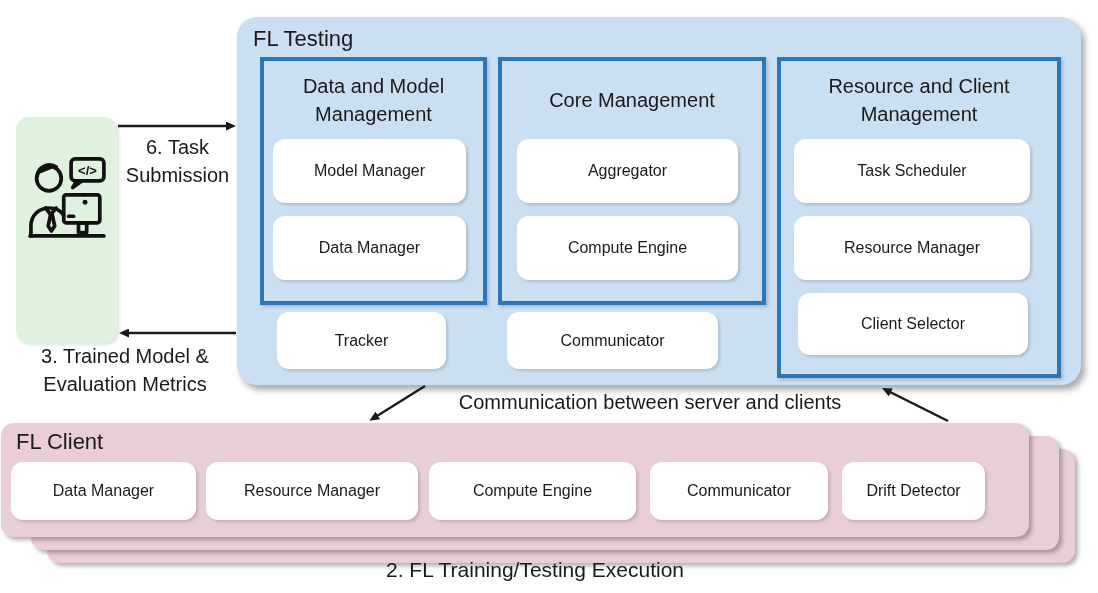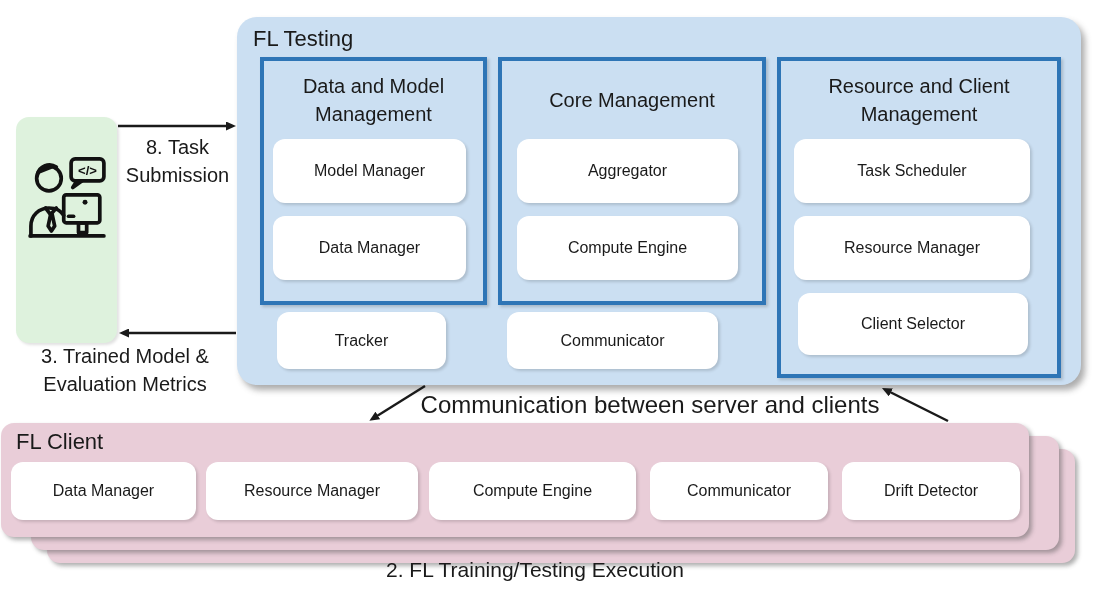--- a/index.html
+++ b/index.html
@@ -41,21 +41,21 @@
   .g1{left:23px;top:40px;width:219px;height:240px;}
   .g2{left:261px;top:40px;width:260px;height:240px;}
   .g3{left:540px;top:40px;width:276px;height:313px;}
   .group-title{left:0;top:0;width:100%;height:78px;font-size:20px;line-height:1.4;}
 
   .card{
     background:var(--card-fill);border-radius:12px;font-size:16px;
     box-shadow:2px 2px 3px rgba(0,0,0,0.15);
   }
 
-  .comm-label{left:420px;top:391px;width:460px;font-size:24px;text-align:center;z-index:6;}
+  .comm-label{left:420px;top:391px;width:460px;font-size:20px;text-align:center;z-index:6;}
   .flow-label{font-size:20px;line-height:1.4;text-align:center;z-index:6;}
   .task-label{left:105px;top:133px;width:145px;}
   .trained-label{left:20px;top:342px;width:210px;}
   .exec-label{left:320px;top:555px;width:430px;font-size:21px;}
 
   .client-layer{
     width:1028px;height:114px;border-radius:13px;background:var(--client-fill);
     box-shadow:3px 3px 4px rgba(80,80,80,0.45);
   }
   .client-back{left:47px;top:449px;z-index:1;}
@@ -123,24 +123,24 @@
   </div>
 
   <div class="abs client-layer client-back"></div>
   <div class="abs client-layer client-mid"></div>
   <div class="abs client-layer client-front">
     <div class="abs client-title section-title">FL Client</div>
     <div class="abs card center client-card" style="left:10px;width:185px;">Data Manager</div>
     <div class="abs card center client-card" style="left:205px;width:212px;">Resource Manager</div>
     <div class="abs card center client-card" style="left:428px;width:207px;">Compute Engine</div>
     <div class="abs card center client-card" style="left:649px;width:178px;">Communicator</div>
-    <div class="abs card center client-card" style="left:841px;width:178px;">Drift Detector</div>
+    <div class="abs card center client-card" style="left:841px;width:143px;">Drift Detector</div>
   </div>
 
-  <div class="abs flow-label task-label preline">8. Task
+  <div class="abs flow-label task-label preline">6. Task
 Submission</div>
   <div class="abs flow-label trained-label preline">3. Trained Model &amp;
 Evaluation Metrics</div>
   <div class="abs comm-label">Communication between server and clients</div>
   <div class="abs flow-label exec-label">2. FL Training/Testing Execution</div>
 
   <svg class="abs arrows-svg" width="1098" height="593" viewBox="0 0 1098 593">
     <defs>
       <marker id="ah" markerWidth="10" markerHeight="9" refX="1" refY="4.5" orient="auto" markerUnits="userSpaceOnUse">
         <path d="M0,0 L10,4.5 L0,9 z" fill="#1a1a1a"></path>

